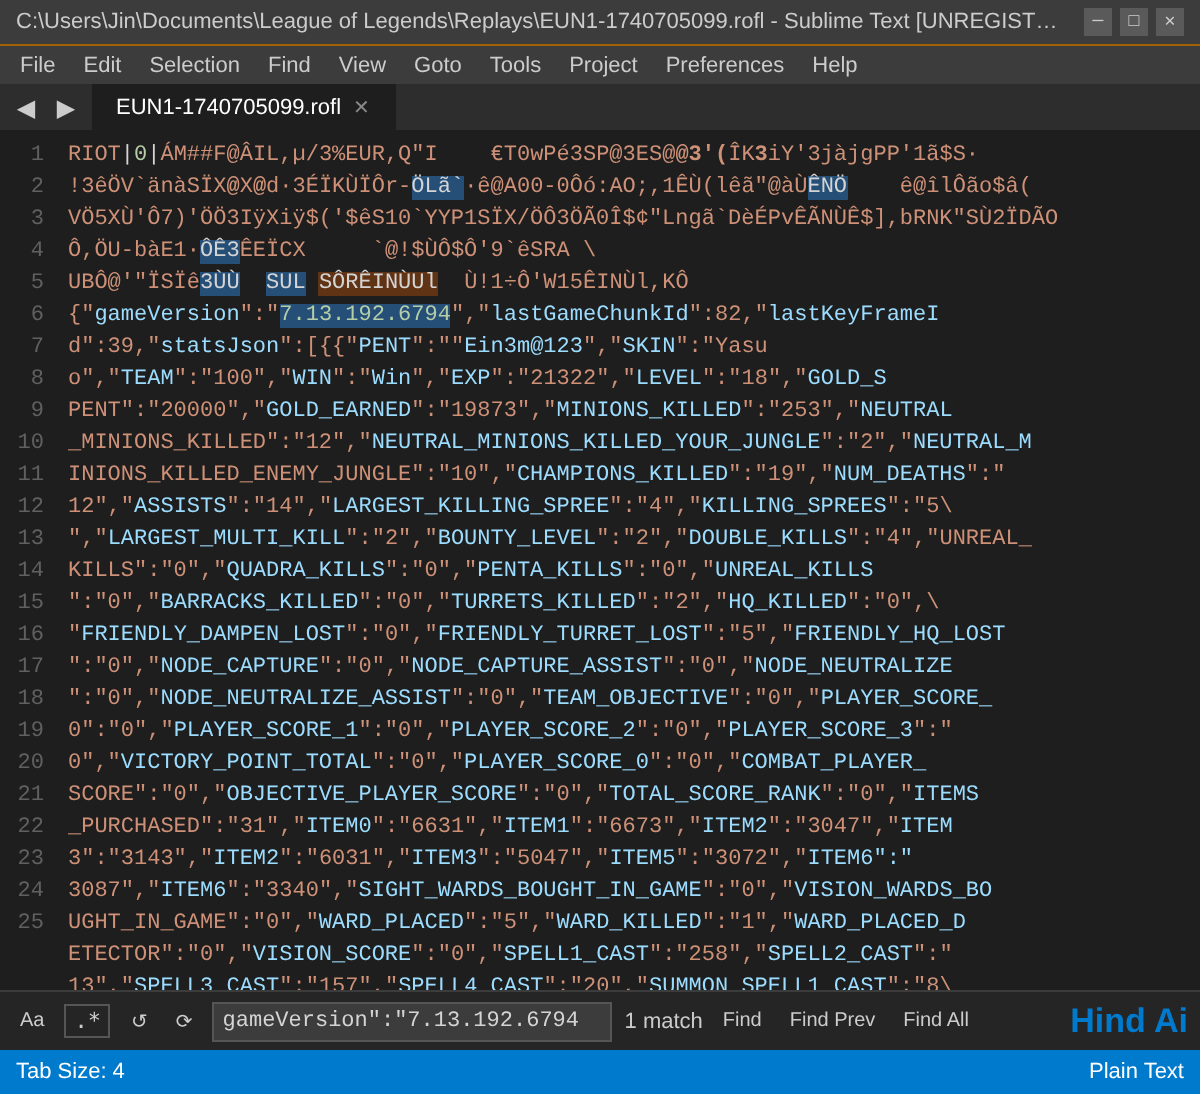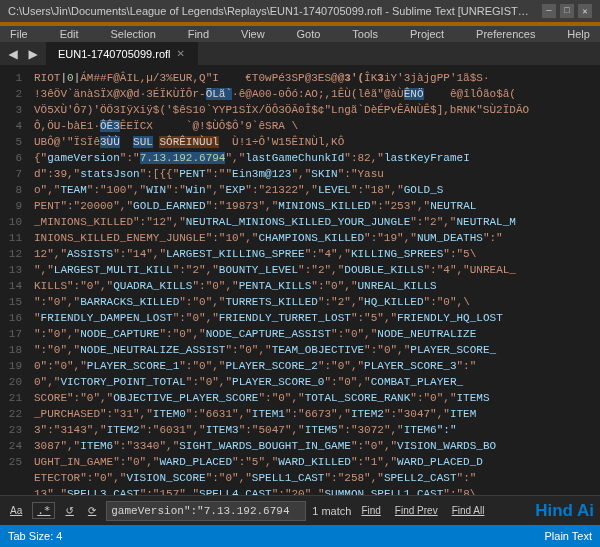--- a/index.html
+++ b/index.html
@@ -55,22 +55,21 @@
 
     
     #menu-bar {
       background: #3c3c3c;
       height: 20px;
       display: flex;
       align-items: center;
       padding: 0 4px;
       gap: 2px;
       flex-shrink: 0;
-      border-top: 4px solid #a16207;
-      justify-content: space-between;
+      border-top: 1px solid #a16207;
     }
     .menu-item {
       font-family: 'Segoe UI', sans-serif;
       font-size: 11px;
       color: #cccccc;
       padding: 1px 6px;
       cursor: pointer;
     }
 
     
@@ -206,21 +205,20 @@
       font-size: 10px;
       font-family: 'Segoe UI', sans-serif;
       color: #cccccc;
       background: none;
       border: none;
       cursor: pointer;
       padding: 2px 4px;
       display: flex;
       align-items: center;
       gap: 2px;
-      text-decoration: underline;
     }
     .find-input {
       height: 20px;
       background: #3c3c3c;
       border: 1px solid #555;
       color: #d4d4d4;
       font-size: 11px;
       font-family: 'Courier New', monospace;
       padding: 0 4px;
       outline: none;

